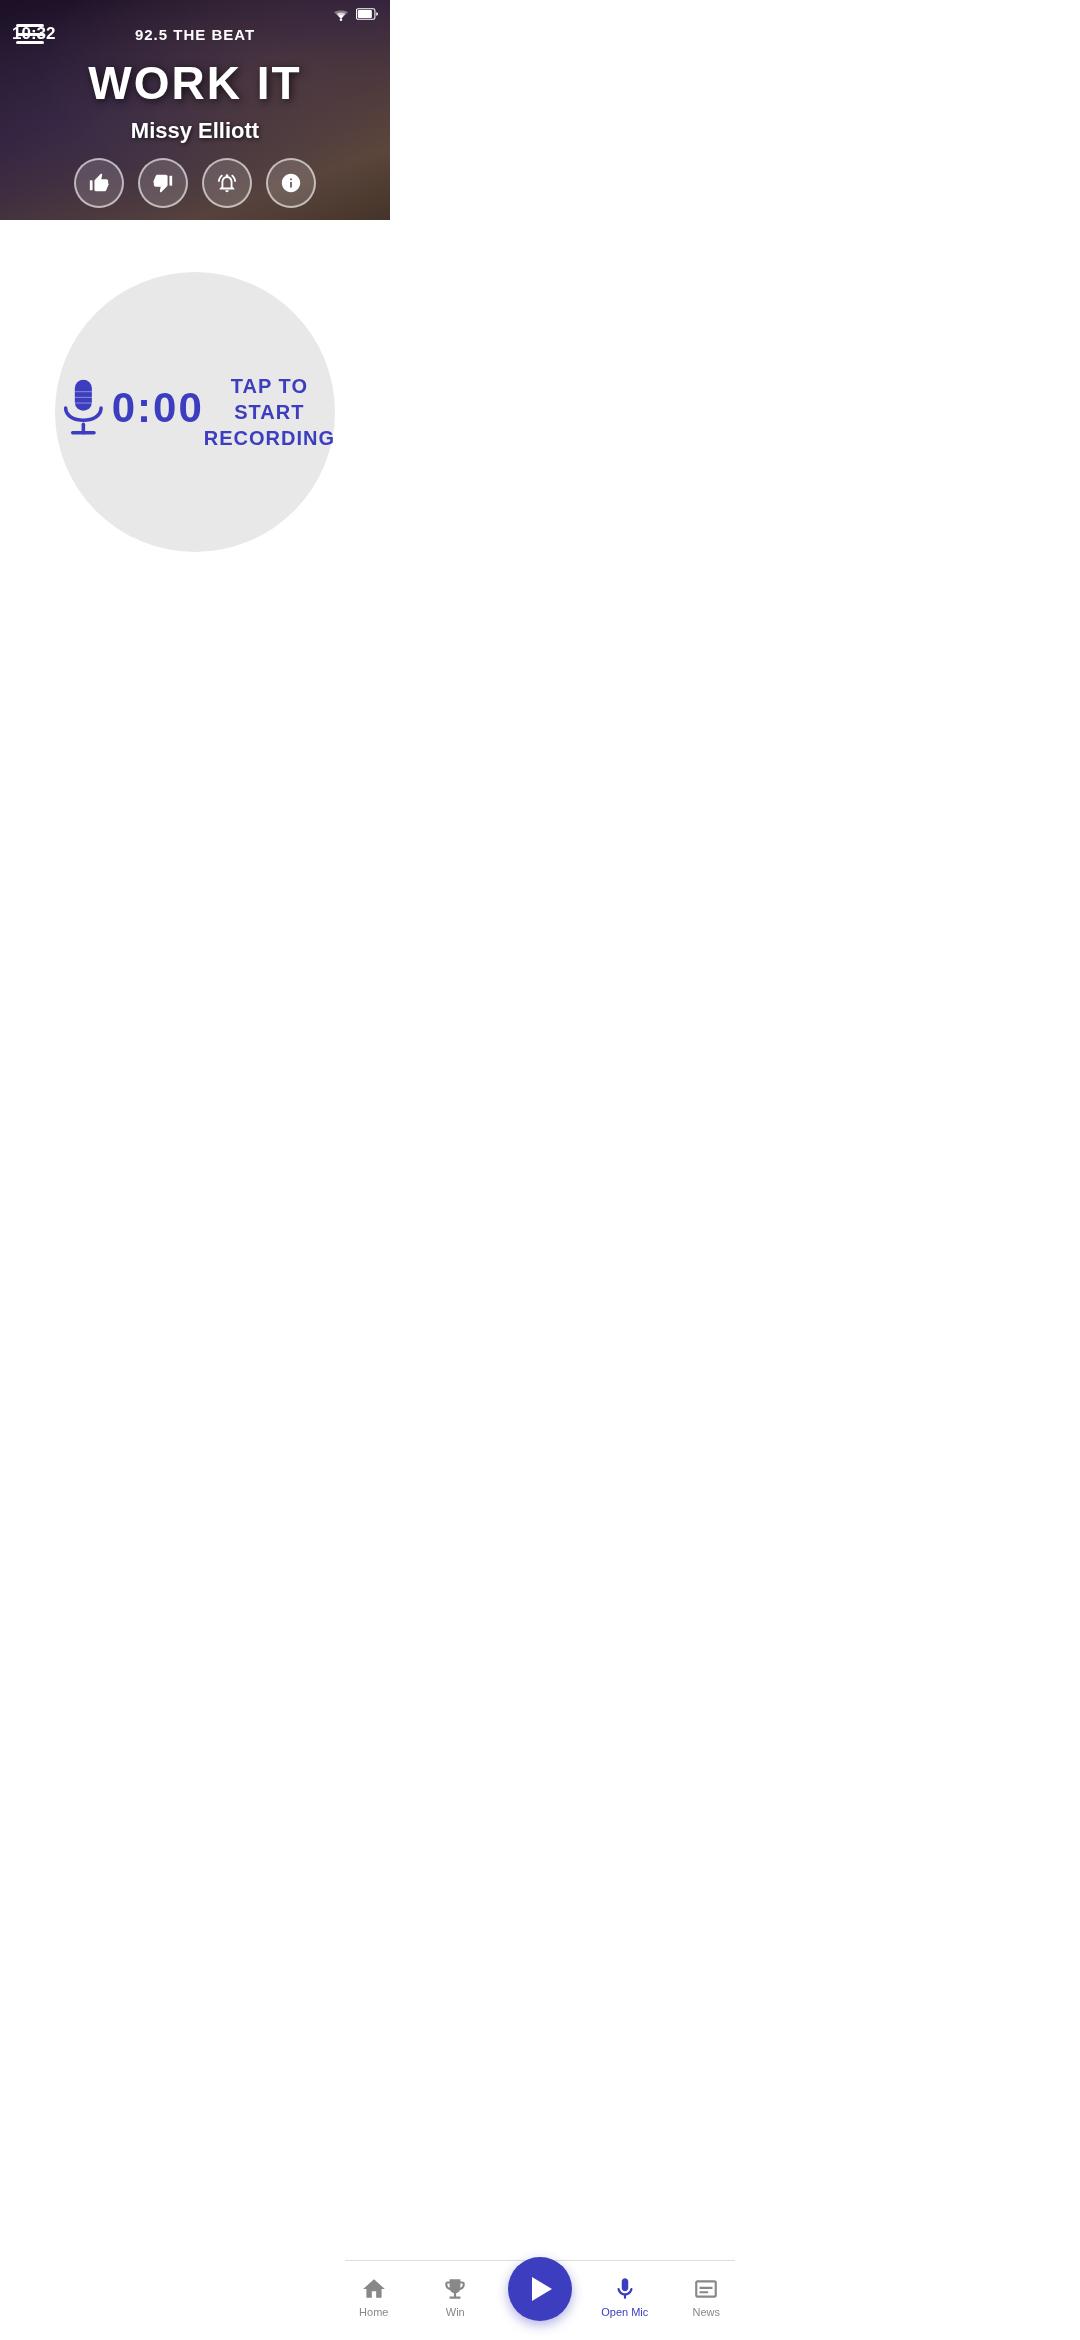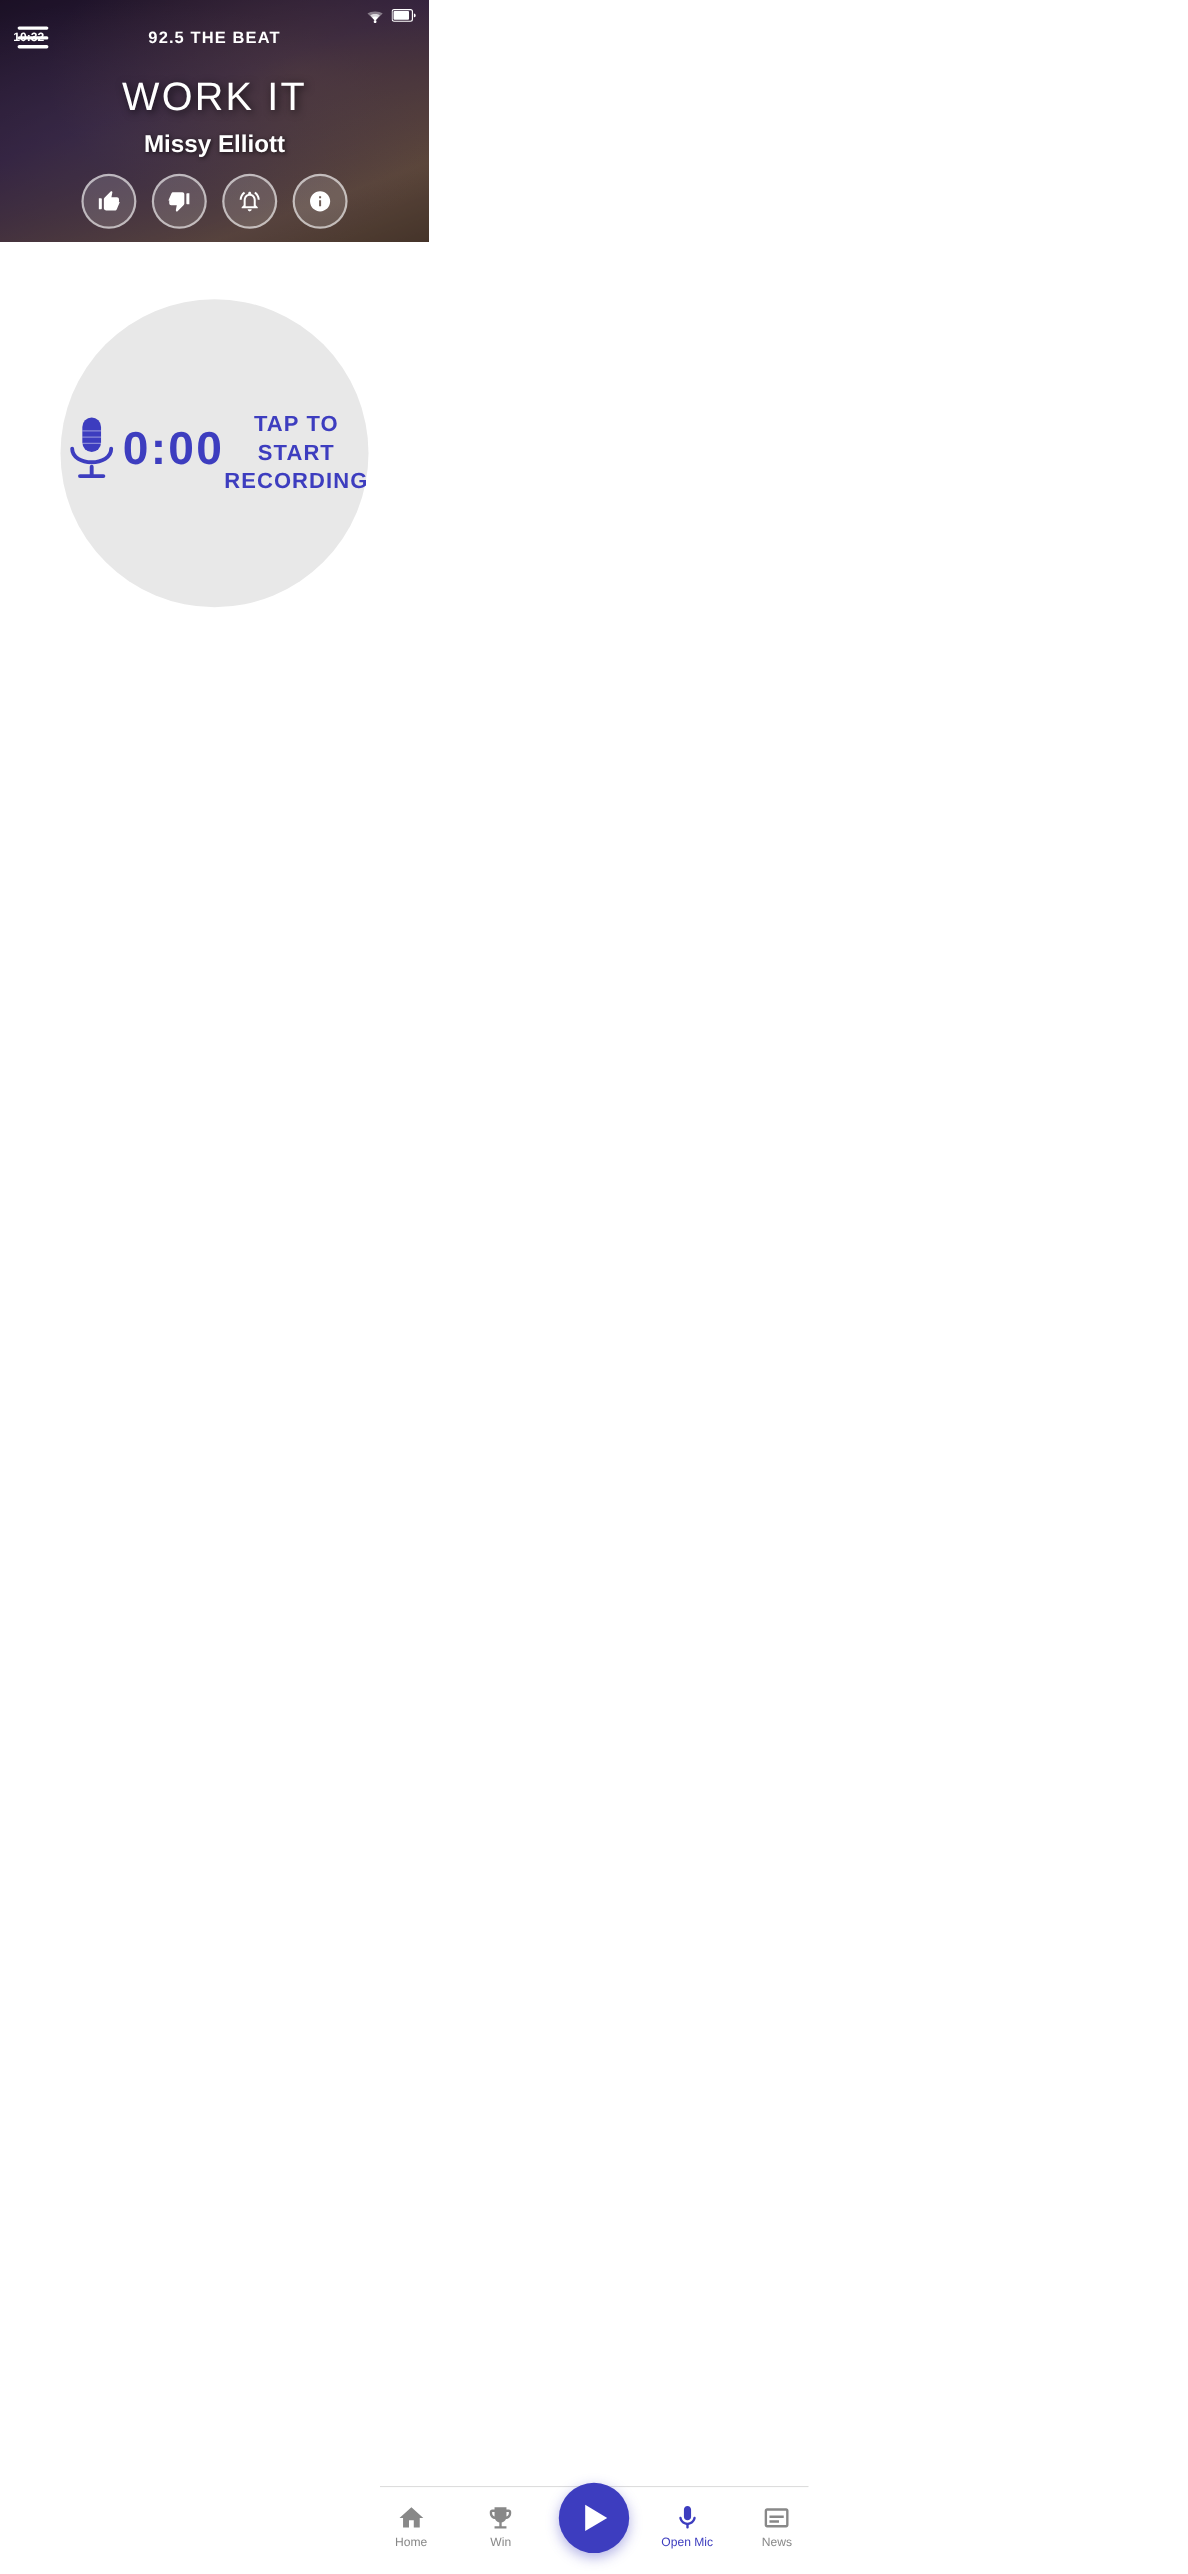--- a/index.html
+++ b/index.html
@@ -23,21 +23,21 @@
       height: 28px;
       display: flex;
       align-items: center;
       justify-content: space-between;
       padding: 0 12px;
       z-index: 10;
       color: #fff;
       font-size: 13px;
       font-weight: 600;
     }
-    .status-bar .time { font-size: 11px; font-weight: 700; margin-top: 40px; }
+    .status-bar .time { font-size: 17px; font-weight: 700; margin-top: 40px; }
     .status-icons { display: flex; gap: 6px; align-items: center; }
 
     
     .hero {
       position: relative;
       width: 100%;
       height: 220px;
       background: linear-gradient(to bottom right, #1a1a2e 0%, #3a3a5c 40%, #5c4a7a 70%, #7a5c9a 100%);
       overflow: hidden;
       display: flex;
@@ -102,22 +102,22 @@
 
     .hero-content {
       position: relative;
       z-index: 5;
       text-align: center;
       padding: 0 16px;
     }
 
     .song-title {
       color: #fff;
-      font-size: 36px;
-      font-weight: 400;
+      font-size: 46px;
+      font-weight: 700;
       letter-spacing: 2px;
       text-transform: uppercase;
       line-height: 1;
       text-shadow: 2px 2px 8px rgba(0,0,0,0.7);
     }
 
     .artist-name {
       color: #fff;
       font-size: 22px;
       font-weight: 600;

